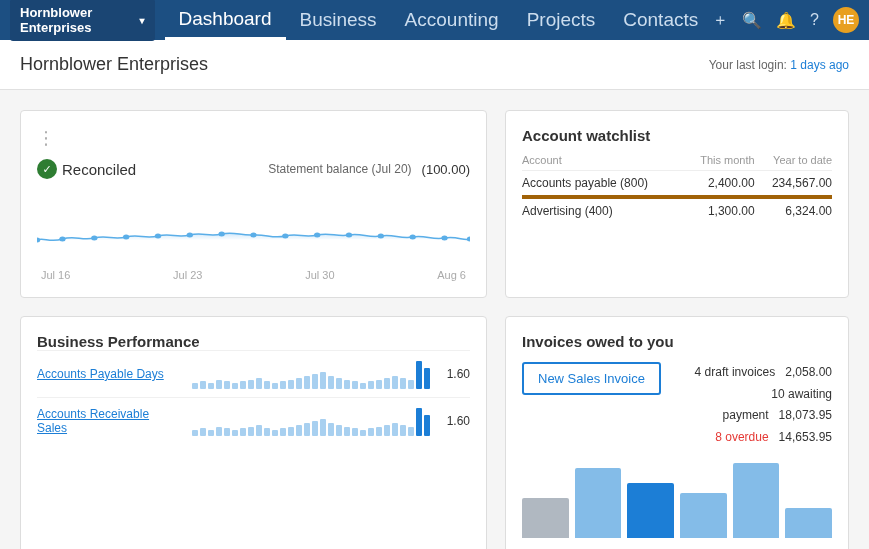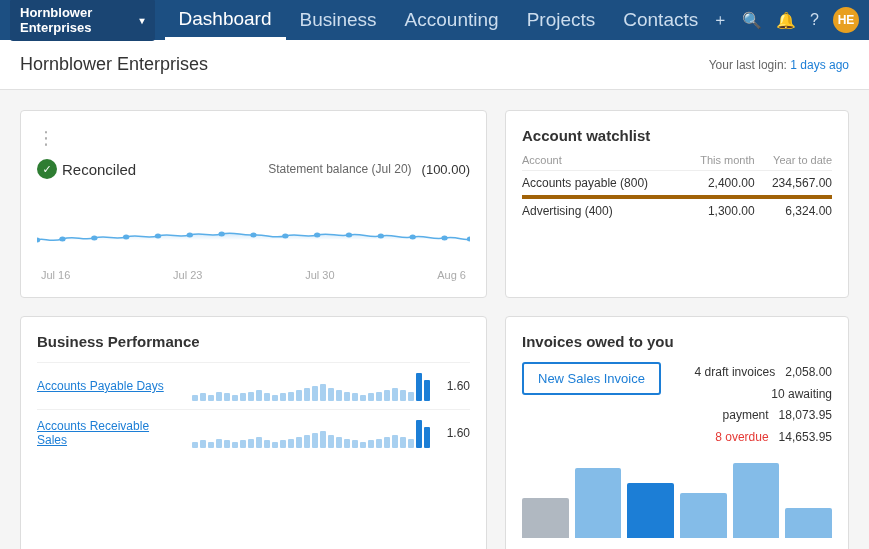--- a/index.html
+++ b/index.html
@@ -48,21 +48,21 @@
     
     .watchlist-title { font-size: 15px; font-weight: 600; color: #333; margin-bottom: 10px; }
     .watchlist-table { width: 100%; border-collapse: collapse; }
     .watchlist-table th { font-size: 11px; color: #999; text-align: right; padding-bottom: 4px; font-weight: 400; border-bottom: 1px solid #eee; }
     .watchlist-table th:first-child { text-align: left; }
     .watchlist-table td { font-size: 12px; padding: 5px 0; color: #333; text-align: right; }
     .watchlist-table td:first-child { text-align: left; }
     .watchlist-table tr:not(:last-child) td { border-bottom: 4px solid #a16207; }
 
     
-    .perf-title { font-size: 15px; font-weight: 600; color: #333; margin-bottom: 12px; }
+    .perf-title { font-size: 15px; font-weight: 600; color: #333; }
     .perf-row { display: flex; align-items: center; gap: 10px; padding: 8px 0; border-top: 1px solid #f0f0f0; }
     .perf-label { font-size: 12px; color: #1c7ed6; text-decoration: underline; cursor: pointer; min-width: 145px; }
     .perf-bars { flex: 1; display: flex; align-items: flex-end; gap: 2px; height: 30px; }
     .perf-bar { background: #a8d0f0; border-radius: 1px; }
     .perf-bar.highlight { background: #1c7ed6; }
     .perf-value { font-size: 12px; color: #333; min-width: 30px; text-align: right; }
 
     
     .invoices-title { font-size: 15px; font-weight: 600; color: #333; margin-bottom: 12px; }
     .invoices-top { display: flex; align-items: flex-start; gap: 16px; margin-bottom: 10px; }

